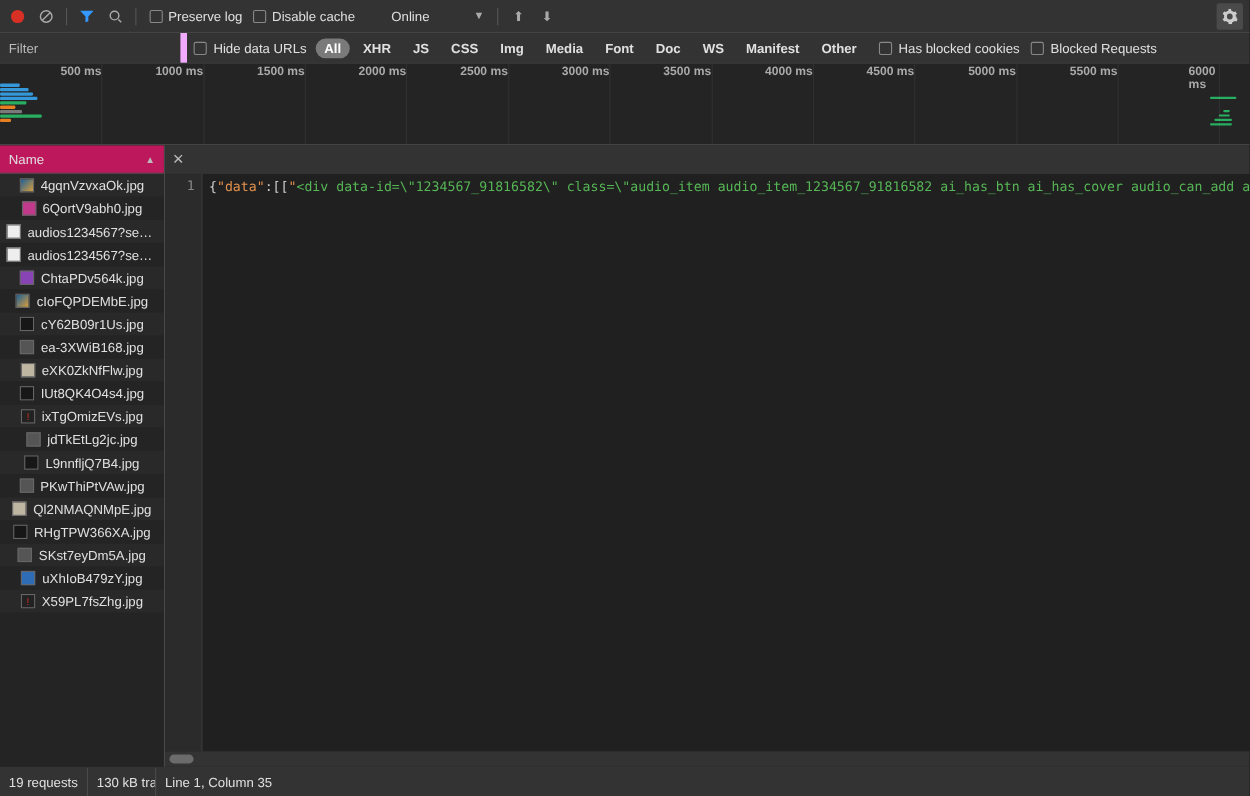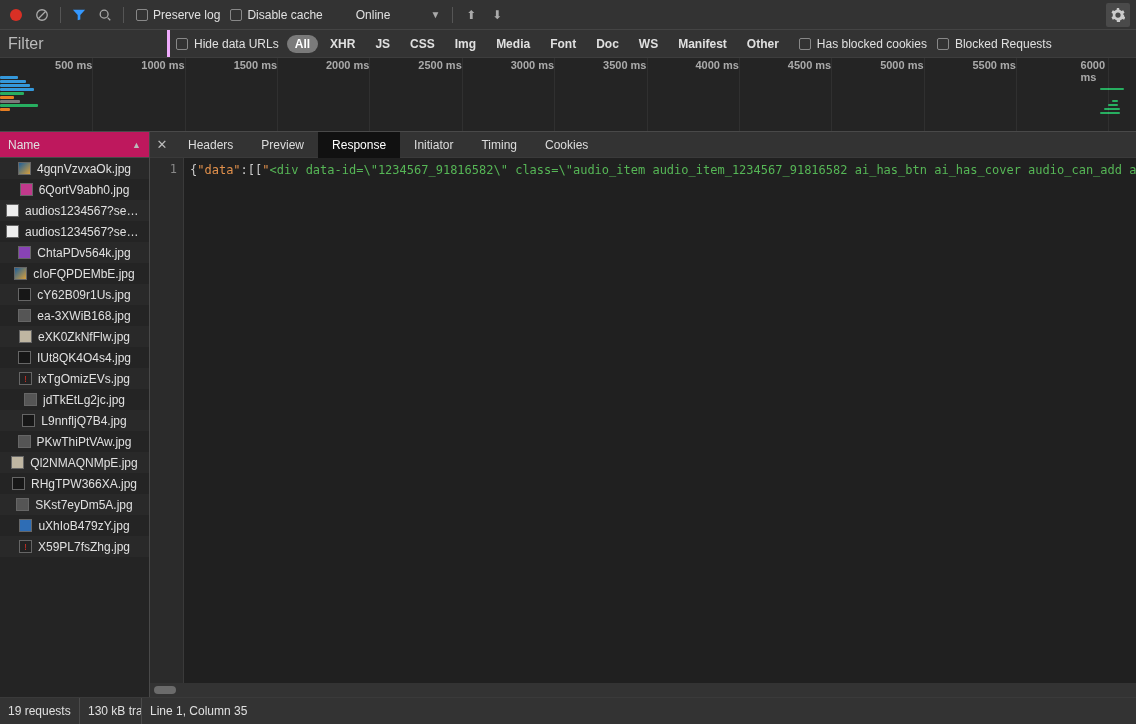--- a/index.html
+++ b/index.html
@@ -59,22 +59,22 @@
     background: #333333;
     border-bottom: 1px solid #3d3d3d;
     display: flex;
     align-items: center;
   }
   .filter-input {
     width: 170px; height:100%;
     background: transparent;
     border:none; outline:none;
     color:#e0e0e0; padding:0 8px;
-    border-right:3px solid #f0abfc;
-    font-size:16px;
+    border-right:6px solid #f0abfc;
+    font-size:12px;
   }
   .filter-input::placeholder { color:#bbb; font-style: normal;}
   .pill {
     padding:2px 8px; color:#e0e0e0; border-radius:9px;
     cursor:pointer; margin:12px 2px;font-weight:bold;
   }
   .pill.active { background:#7a7a7a; color:#fff;}
   .fb-check { display:flex; align-items:center; gap:6px; color:#e0e0e0; margin-left:10px;}
   .fb-check input { appearance:none; width:12px; height:12px; border:1px solid #888; background:#333; border-radius:2px;}
   
@@ -391,28 +391,20 @@
         <div class="row">
           <div class="fi fi-warn">!</div>
           <div class="fn">X59PL7fsZhg.jpg</div>
         </div>
       </div>
   </div>
 
   <div class="detail">
     <div class="tabs-row">
       <div class="close-x">✕</div>
-      <div id="detail-tabs" style="display:flex;">
-          <div class="tab">Headers</div>
-          <div class="tab">Preview</div>
-          <div class="tab active">Response</div>
-          <div class="tab">Initiator</div>
-          <div class="tab">Timing</div>
-          <div class="tab">Cookies</div>
-        </div>
     </div>
     <div class="resp-body">
       <div class="gutter">
         <div>1</div>
       </div>
       <div class="code" id="code"><span class="tok-br">{</span><span class="tok-key">"data"</span><span class="tok-br">:[[</span><span class="tok-str">"</span><span class="tok-tag">&lt;div data-id=\"1234567_91816582\" class=\"audio_item audio_item_1234567_91816582 ai_has_btn ai_has_cover audio_can_add audio_lpb\" o</span></div>
     </div>
     <div class="hscroll">
       <div class="thumb"></div>
     </div>

